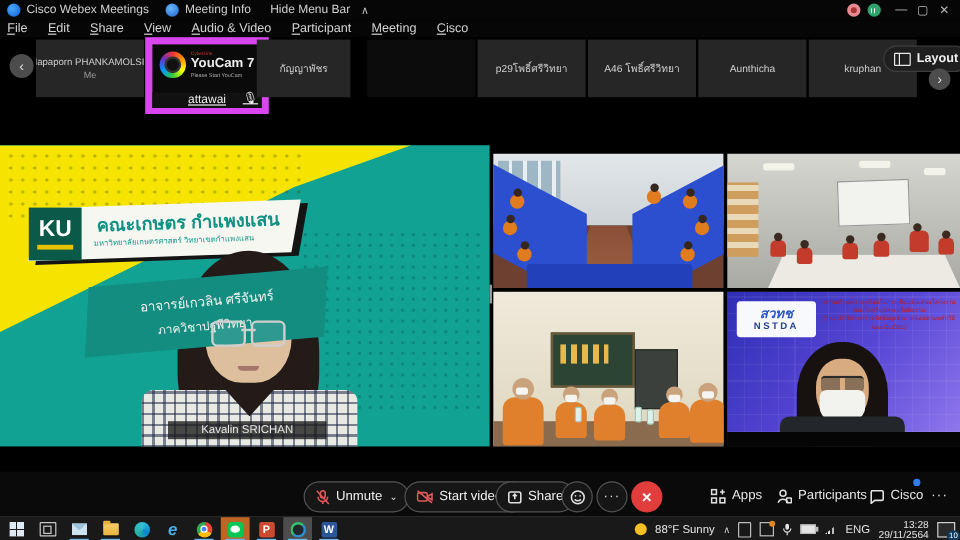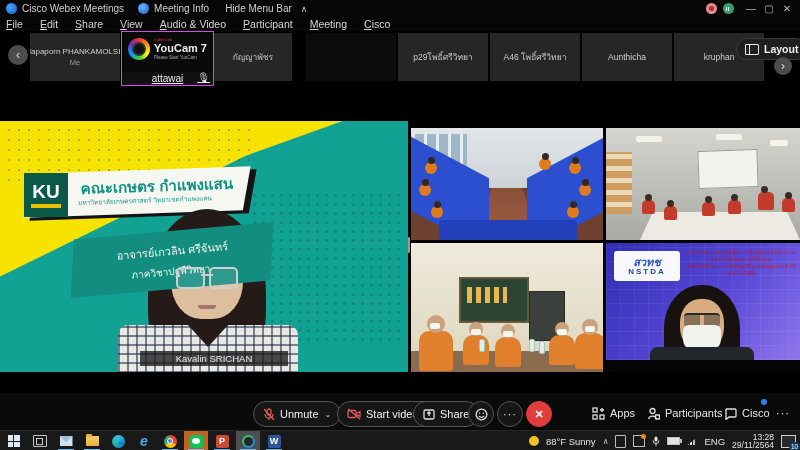--- a/index.html
+++ b/index.html
@@ -26,21 +26,21 @@
   .menu-item::first-letter{text-decoration:underline;}
 
   
   #filmstrip{left:0;top:31px;width:800px;height:64px;background:#000;}
   .strip-tile{position:absolute;top:2px;height:48px;background:#262626;display:flex;flex-direction:column;
               align-items:center;justify-content:center;color:#c9c9c9;overflow:hidden;}
   .strip-name{font-size:8.5px;color:#cfcfcf;white-space:nowrap;}
   .strip-sub{font-size:7.5px;color:#9a9a9a;margin-top:2px;}
   .strip-chev{top:14px;width:20px;height:20px;border-radius:50%;background:#4c4c4c;color:#ddd;
               display:flex;align-items:center;justify-content:center;font-size:12px;line-height:1;}
-  #yc-tile{left:121px;top:0px;width:91px;height:53px;background:#0a0a0a;border:1px solid #d946ef;
+  #yc-tile{left:121px;top:0px;width:91px;height:53px;background:#0a0a0a;border:6px solid #d946ef;
            display:flex;flex-direction:column;align-items:center;justify-content:flex-start;}
   .yc-row{display:flex;align-items:center;gap:4px;margin-top:5px;}
   .yc-lens{width:22px;height:22px;border-radius:50%;background:conic-gradient(#e33,#f90,#ff0,#3c3,#09f,#63c,#e33);
            display:flex;align-items:center;justify-content:center;}
   .yc-lens::after{content:"";width:10px;height:10px;border-radius:50%;background:#111;border:2px solid #333;}
   .yc-brand{font-size:4px;color:#d33;}
   .yc-name{font-size:11px;color:#eee;font-weight:bold;}
   .yc-hint{font-size:4.5px;color:#aaa;margin-top:1px;}
   .yc-label{position:absolute;bottom:0;left:0;width:100%;height:13px;background:#111;display:flex;
             align-items:center;justify-content:center;}
@@ -81,21 +81,21 @@
   .glasses{left:176px;top:146px;width:62px;height:20px;z-index:2;}
   .glasses .lens{position:absolute;width:25px;height:18px;border:2px solid #cfcfcf;border-radius:5px;background:rgba(255,255,255,.12);}
   .glasses .l2{right:0;}
   .glasses .bridge{position:absolute;left:25px;top:7px;width:12px;height:2px;background:#cfcfcf;}
   .mouth{left:198px;top:184px;width:18px;height:4px;background:#a4766a;border-radius:0 0 8px 8px;z-index:2;}
   .shirt{left:118px;top:204px;width:180px;height:48px;z-index:2;background:
          repeating-linear-gradient(0deg,rgba(30,40,70,.55) 0 2px,transparent 2px 9px),
          repeating-linear-gradient(90deg,rgba(30,40,70,.55) 0 2px,transparent 2px 9px),#e9e9e3;
          border-radius:10px 10px 0 0;}
   .collar{left:188px;top:204px;width:40px;height:22px;background:#241b18;clip-path:polygon(0 0,100% 0,50% 100%);z-index:3;}
-  .name-tag{left:140px;top:230px;width:148px;height:15px;background:rgba(25,25,25,.78);display:flex;
+  .name-tag{left:140px;top:230px;width:132px;height:15px;background:rgba(25,25,25,.78);display:flex;
             align-items:center;justify-content:center;z-index:4;}
   .name-tag span{color:#e8e8e8;font-size:9.5px;}
   .divider-handle{left:408px;top:142px;width:2px;height:16px;background:#9a9a9a;border-radius:1px;}
 
   
   .gtile{overflow:hidden;background:#222;}
   #tileA{left:411px;top:33px;width:192px;height:112px;}
   .a-wall{left:0;top:0;width:192px;height:60px;background:linear-gradient(#e3e7ea,#ccd2d6);}
   .a-win{left:4px;top:6px;width:52px;height:40px;background:repeating-linear-gradient(90deg,#9fb6c4 0 9px,#e8eef2 9px 12px);}
   .a-floor{left:0;top:60px;width:192px;height:52px;background:#6e4030;}

